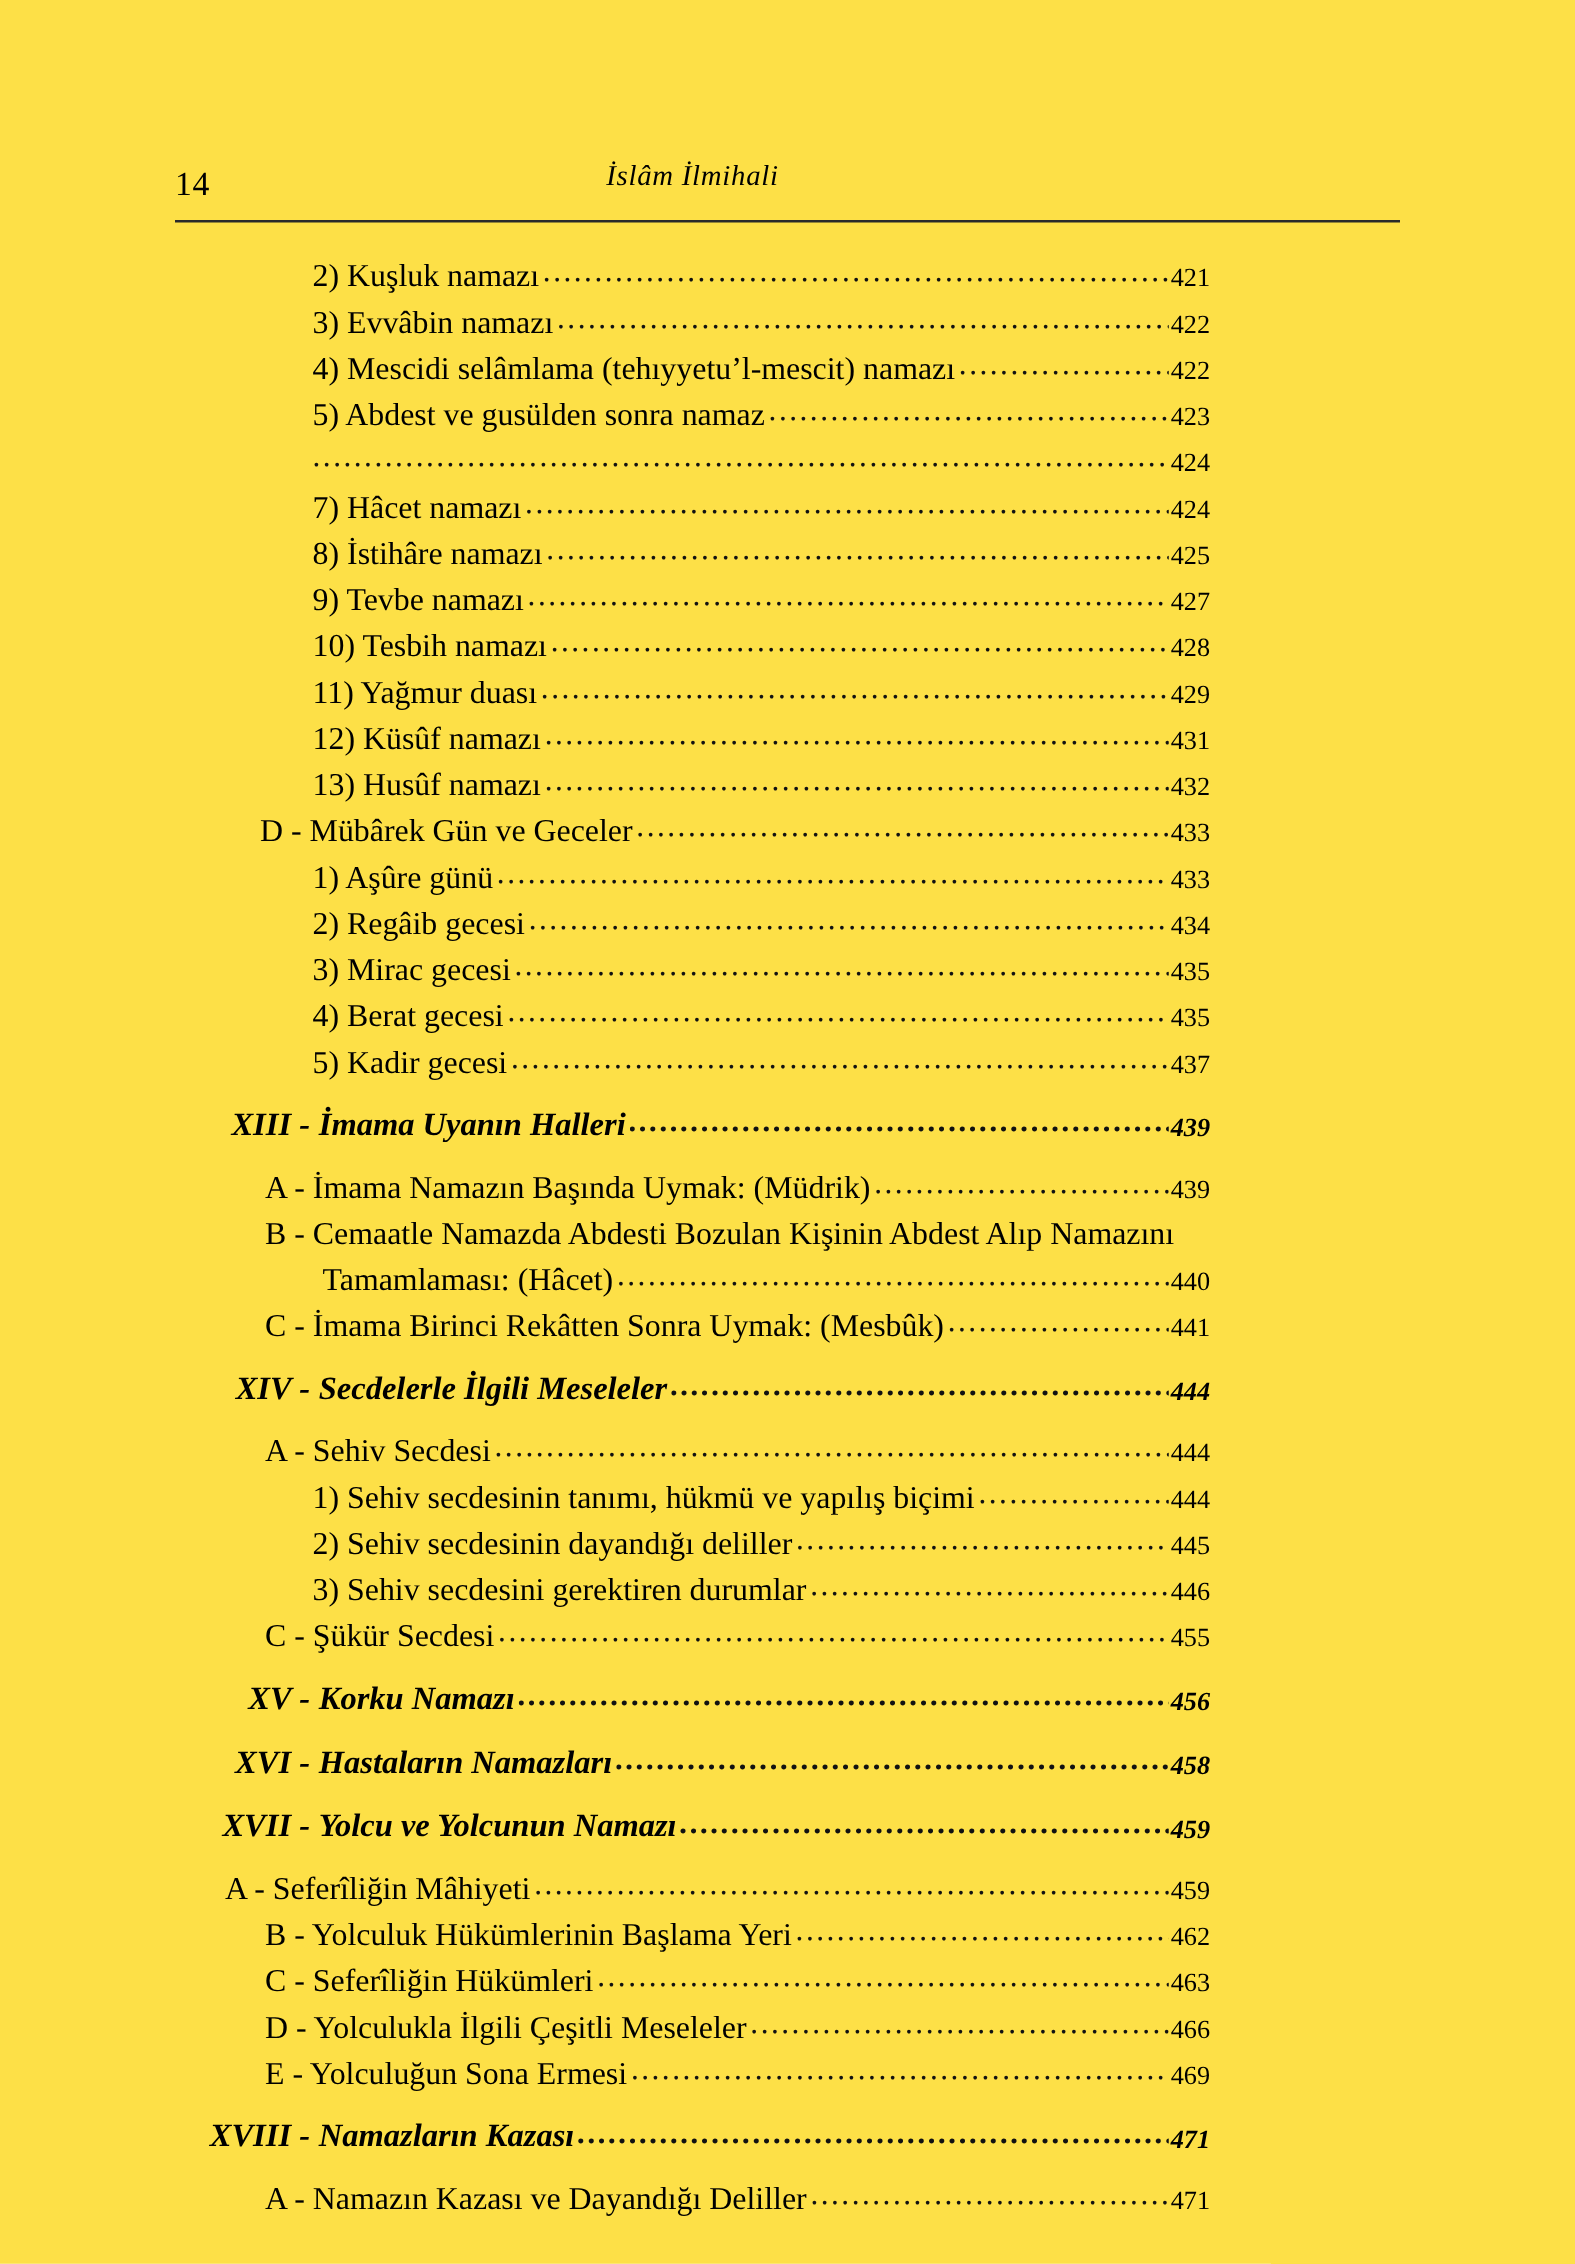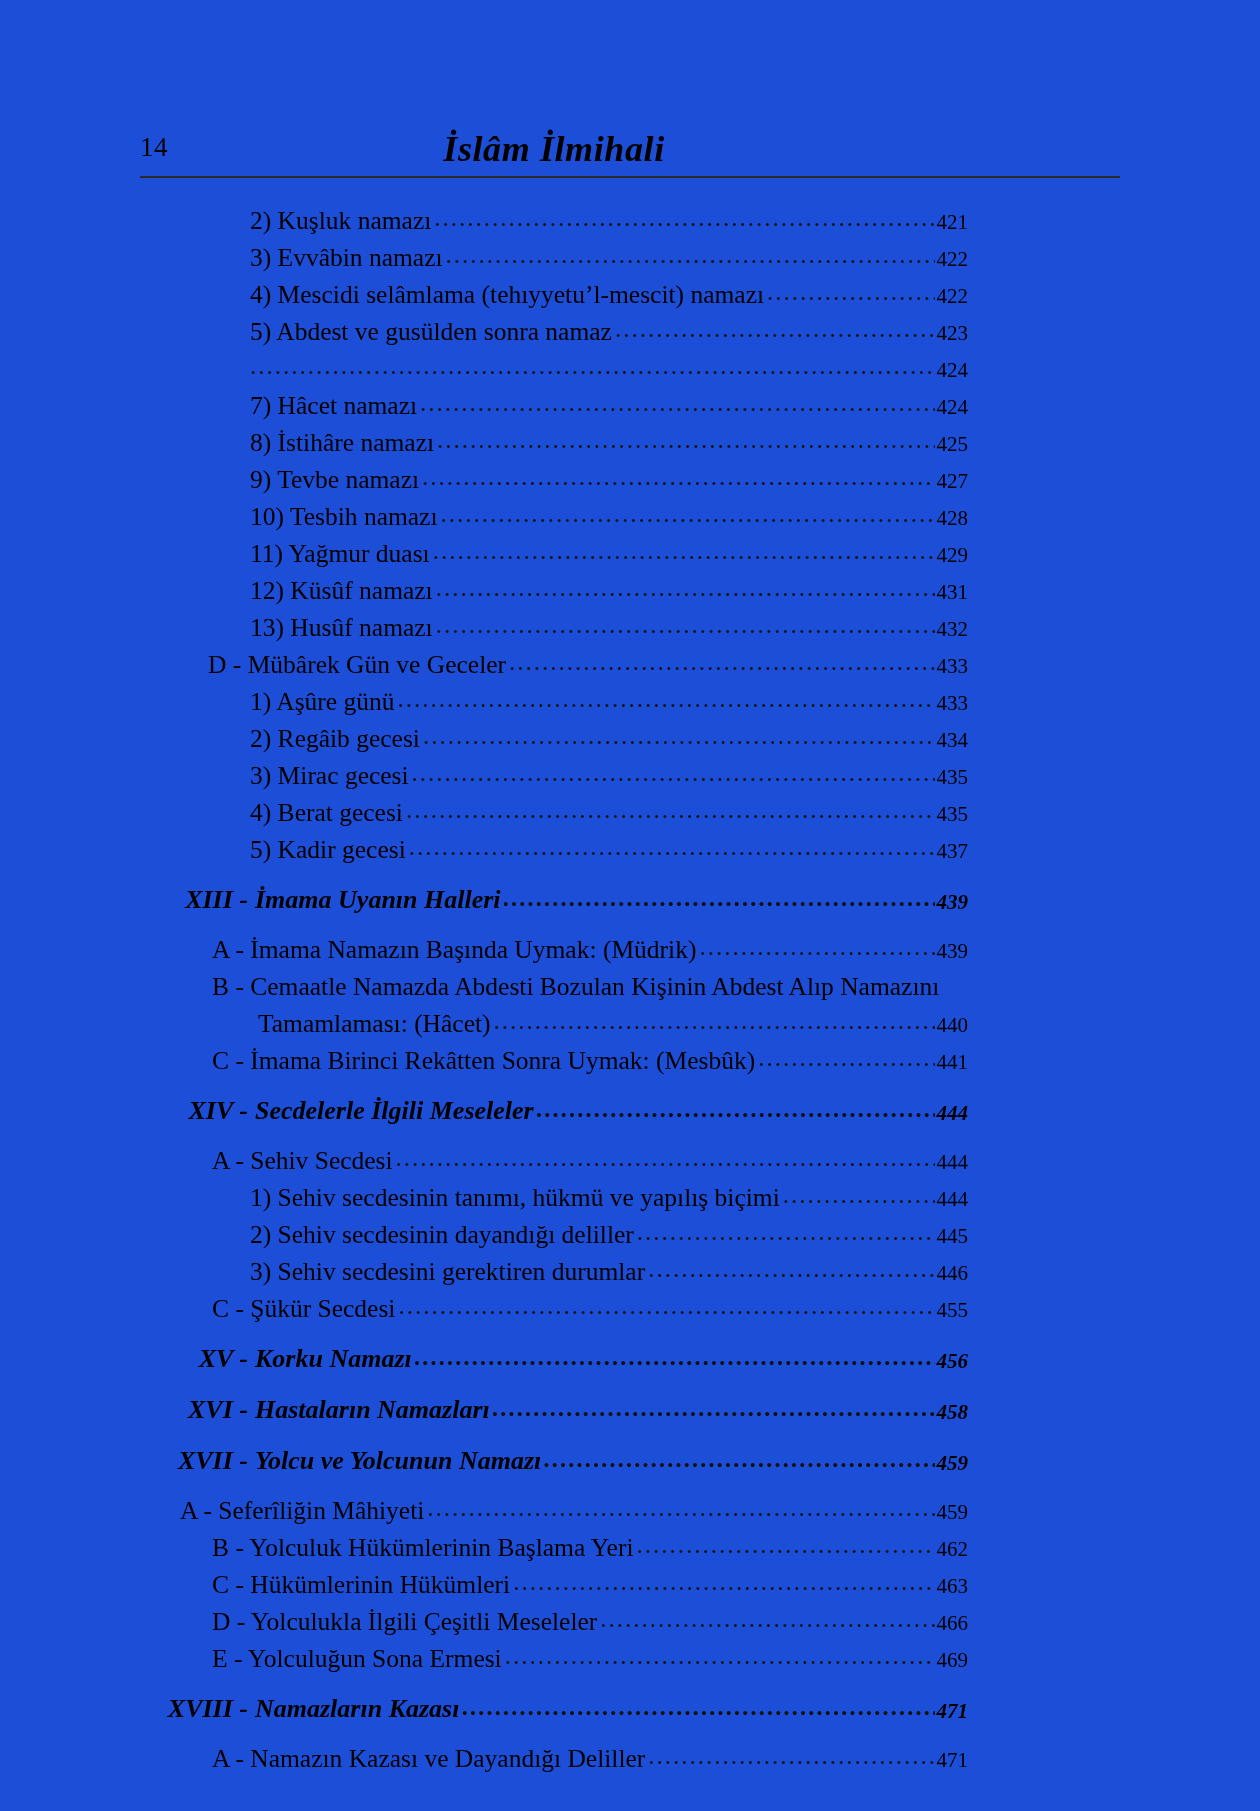--- a/index.html
+++ b/index.html
@@ -15,21 +15,21 @@
     position: relative;
     overflow: hidden;
   }
 
   .page {
     position: absolute;
     left: 0;
     top: 0;
     width: 1260px;
     height: 1811px;
-    background: #1d4ed8;
+    background: #fde047;
   }
 
   
   .runhead {
     position: absolute;
     left: 140px;
     top: 128px;
     width: 828px;
     height: 44px;
   }
@@ -41,23 +41,22 @@
     font-family: "Liberation Serif", "DejaVu Serif", serif;
     letter-spacing: 0.5px;
   }
   .runtitle {
     position: absolute;
     left: 0;
     top: 0;
     width: 828px;
     text-align: center;
     font-style: italic;
-    font-size: 36px;
+    font-size: 23px;
     letter-spacing: 0.6px;
-    font-weight: bold;
   }
   .rule {
     position: absolute;
     left: 140px;
     top: 176px;
     width: 980px;
     height: 0;
     border-top: 2.2px solid #2a2a2a;
   }
 
@@ -314,21 +313,21 @@
         <span class="lbl">A - Seferîliğin Mâhiyeti</span>
         <span class="dots"></span>
         <span class="pg">459</span>
       </div>
       <div class="toc-row ind-ltr2">
         <span class="lbl">B - Yolculuk Hükümlerinin Başlama Yeri</span>
         <span class="dots"></span>
         <span class="pg">462</span>
       </div>
       <div class="toc-row ind-ltr2">
-        <span class="lbl">C - Hükümlerinin Hükümleri</span>
+        <span class="lbl">C - Seferîliğin Hükümleri</span>
         <span class="dots"></span>
         <span class="pg">463</span>
       </div>
       <div class="toc-row ind-ltr2">
         <span class="lbl">D - Yolculukla İlgili Çeşitli Meseleler</span>
         <span class="dots"></span>
         <span class="pg">466</span>
       </div>
       <div class="toc-row ind-ltr2">
         <span class="lbl">E - Yolculuğun Sona Ermesi</span>

